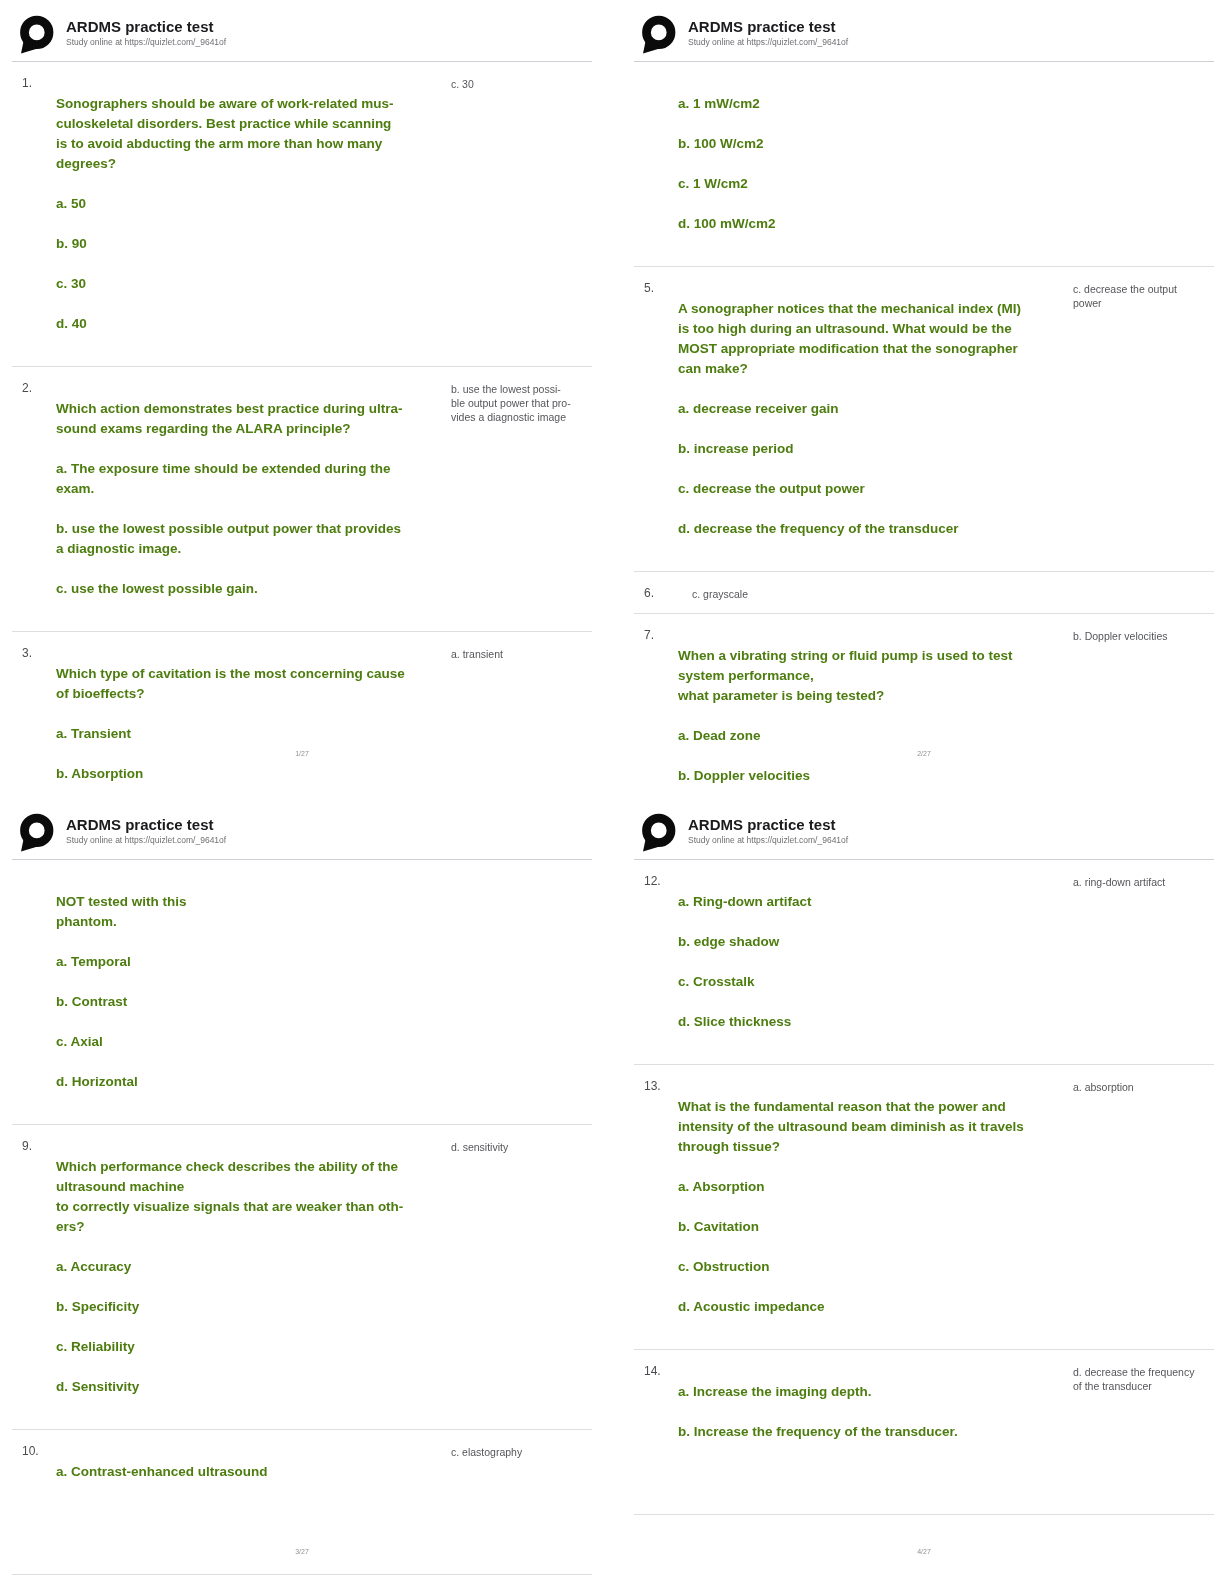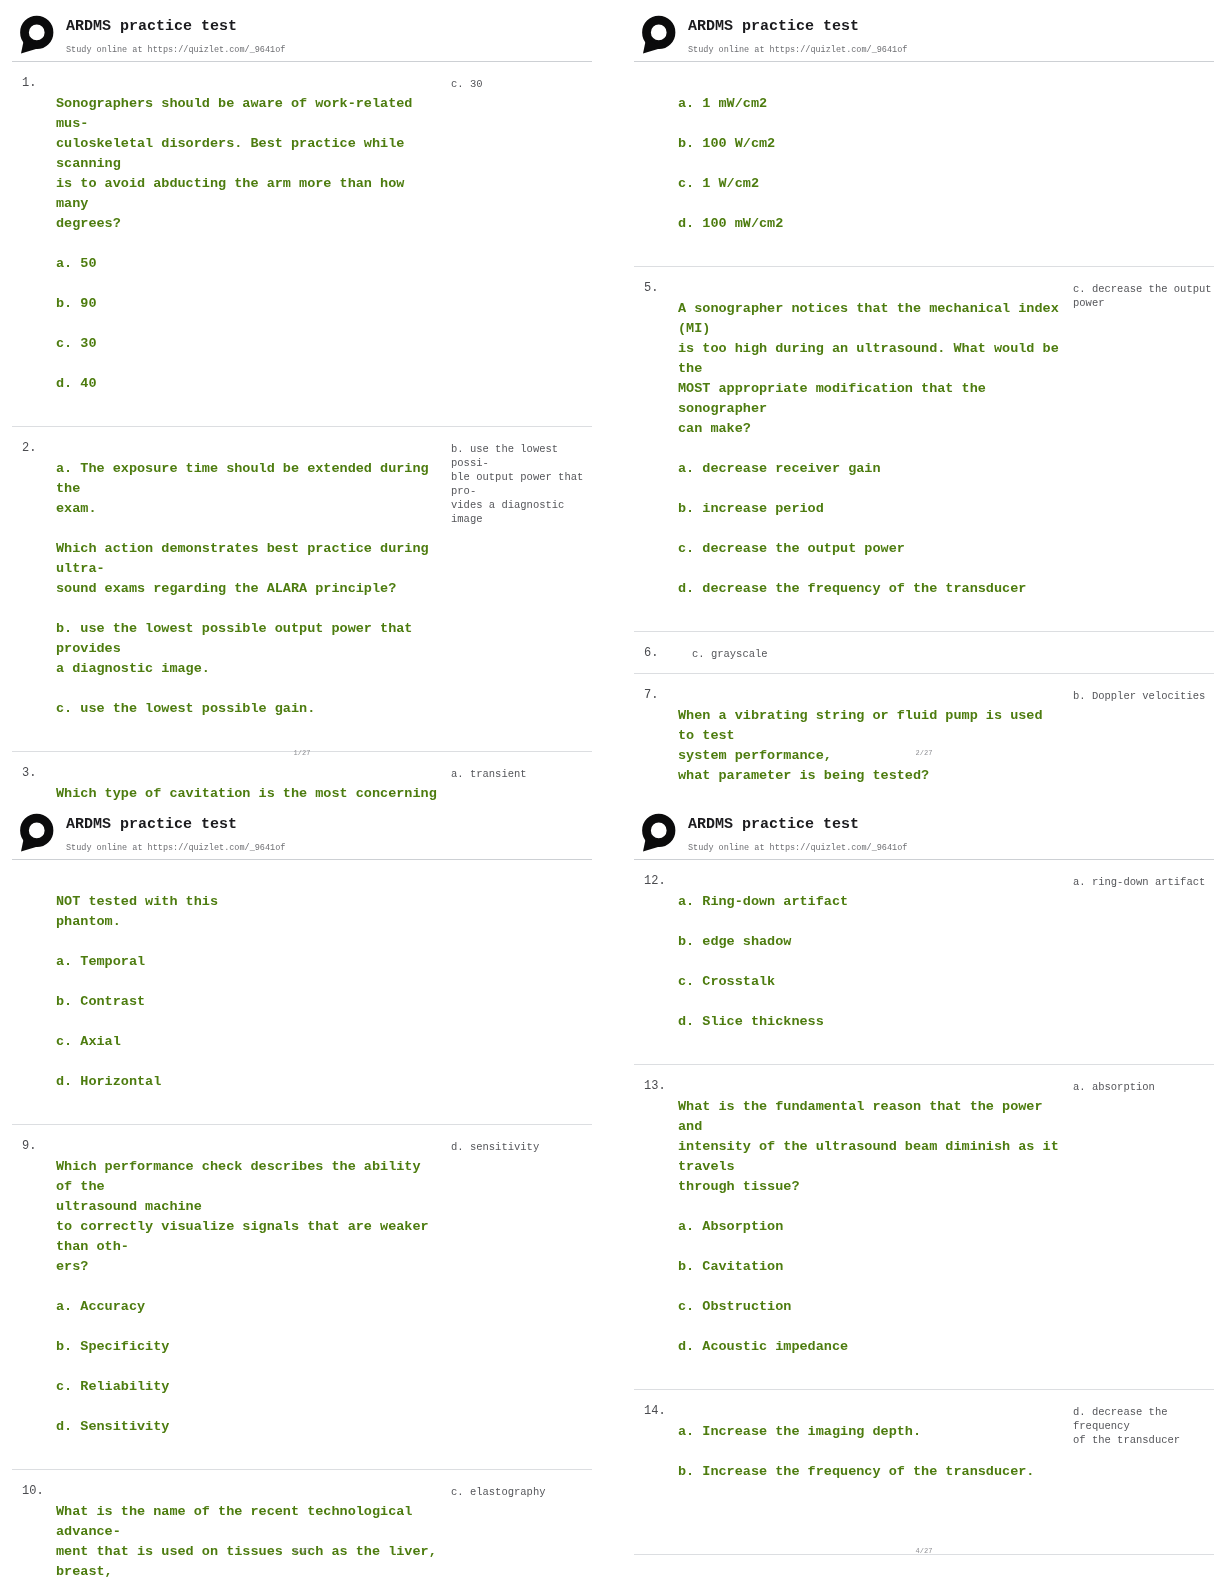--- a/index.html
+++ b/index.html
@@ -1,28 +1,28 @@
 <!DOCTYPE html>
 <html><head>
 <meta charset="utf-8">
 <style>
   * { margin:0; padding:0; box-sizing:border-box; }
   html,body { background:#ffffff; }
   body { width:1224px; height:1584px; font-family:"Liberation Sans", sans-serif; position:relative; overflow:hidden; }
 
-  .page { position:absolute; width:580px; height:755px; background:#fff;font-family:Liberation Mono, monospace; }
+  .page { position:absolute; width:580px; height:755px; background:#fff; }
   .page-tl { left:12px;  top:10px; }
   .page-tr { left:634px; top:10px; }
   .page-bl { left:12px;  top:808px; }
   .page-br { left:634px; top:808px; }
 
   .page-header { position:relative; height:52px; border-bottom:1px solid #cdd0d4; padding-left:54px; }
   .logo { position:absolute; left:2px; top:3px; width:42px; height:44px; }
   .page-title { font-size:15px; font-weight:bold; color:#1b1b1e; padding-top:8px; }
-  .page-subtitle { font-size:8.5px; color:#6e6f73; margin-top:10px; }
+  .page-subtitle { font-size:8.5px; color:#6e6f73; margin-top:2px; }
 
   .block { display:flex; padding:12px 0; border-bottom:1px solid #dcdee1; }
   .block.no-divider { border-bottom:none; }
   .qnum  { flex:none; width:44px; padding-left:10px; padding-top:2px; font-size:12px; color:#4a4b4f; }
   .qmain { flex:none; width:381px; font-size:13.5px; line-height:20px; font-weight:600; color:#4d7c0f; white-space:pre-line; }
   .qside { flex:1; padding-left:14px; padding-top:3px; font-size:10.5px; line-height:14px; color:#55565a; white-space:pre-line; }
 
   .page-footer { position:absolute; bottom:8px; left:0; right:0; text-align:center; font-size:7px; color:#8f9094; }
 </style>
 </head>
@@ -49,24 +49,24 @@
       <div>b. 90</div>
       <div>c. 30</div>
       <div>d. 40</div>
     </div>
     <div class="qside">c. 30</div>
   </div>
 
   <div class="block">
     <div class="qnum">2.</div>
     <div class="qmain">
+      <div>Which action demonstrates best practice during ultra-
+sound exams regarding the ALARA principle?</div>
       <div>a. The exposure time should be extended during the
 exam.</div>
-      <div>Which action demonstrates best practice during ultra-
-sound exams regarding the ALARA principle?</div>
       <div>b. use the lowest possible output power that provides
 a diagnostic image.</div>
       <div>c. use the lowest possible gain.</div>
     </div>
     <div class="qside">b. use the lowest possi-
 ble output power that pro-
 vides a diagnostic image</div>
   </div>
 
   <div class="block">
@@ -201,24 +201,20 @@
       <div>b. Specificity</div>
       <div>c. Reliability</div>
       <div>d. Sensitivity</div>
     </div>
     <div class="qside">d. sensitivity</div>
   </div>
 
   <div class="block">
     <div class="qnum">10.</div>
     <div class="qmain">
-      <div>What is the name of the recent technological advance-
-ment that is used on tissues such as the liver, breast,
-prostate, and thyroid to assess the stiffness of tissue
-or to better assess lesions?</div>
       <div>a. Contrast-enhanced ultrasound</div>
       
       
       
     </div>
     <div class="qside">c. elastography</div>
   </div>
 
   <div class="page-footer">3/27</div>
 </section>

